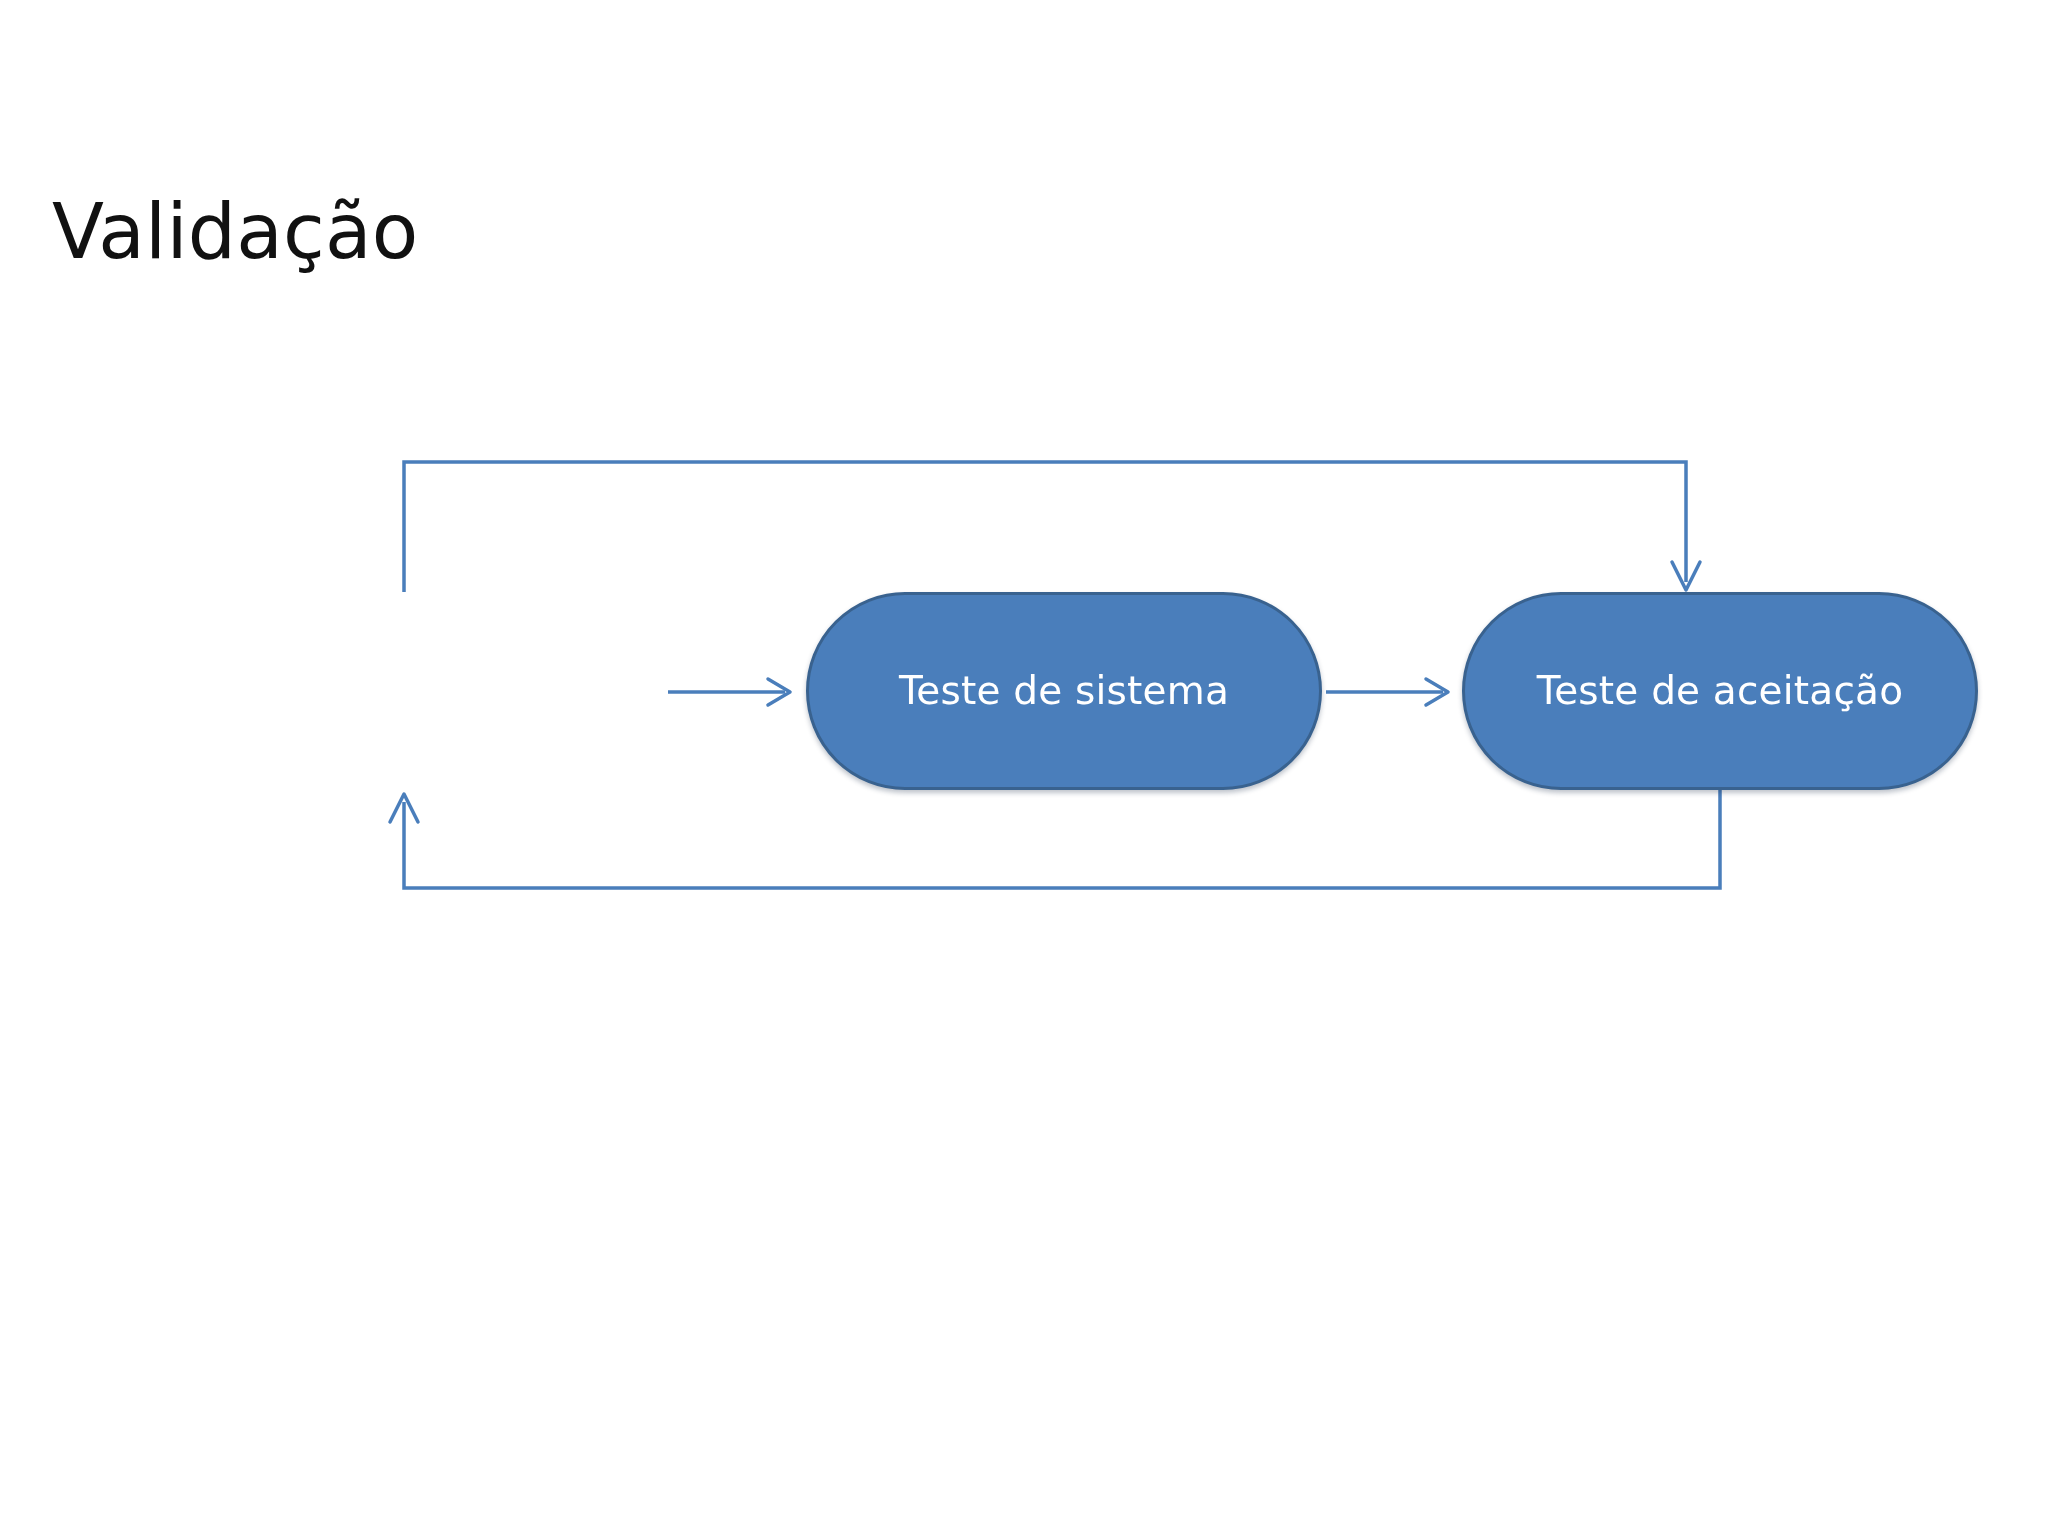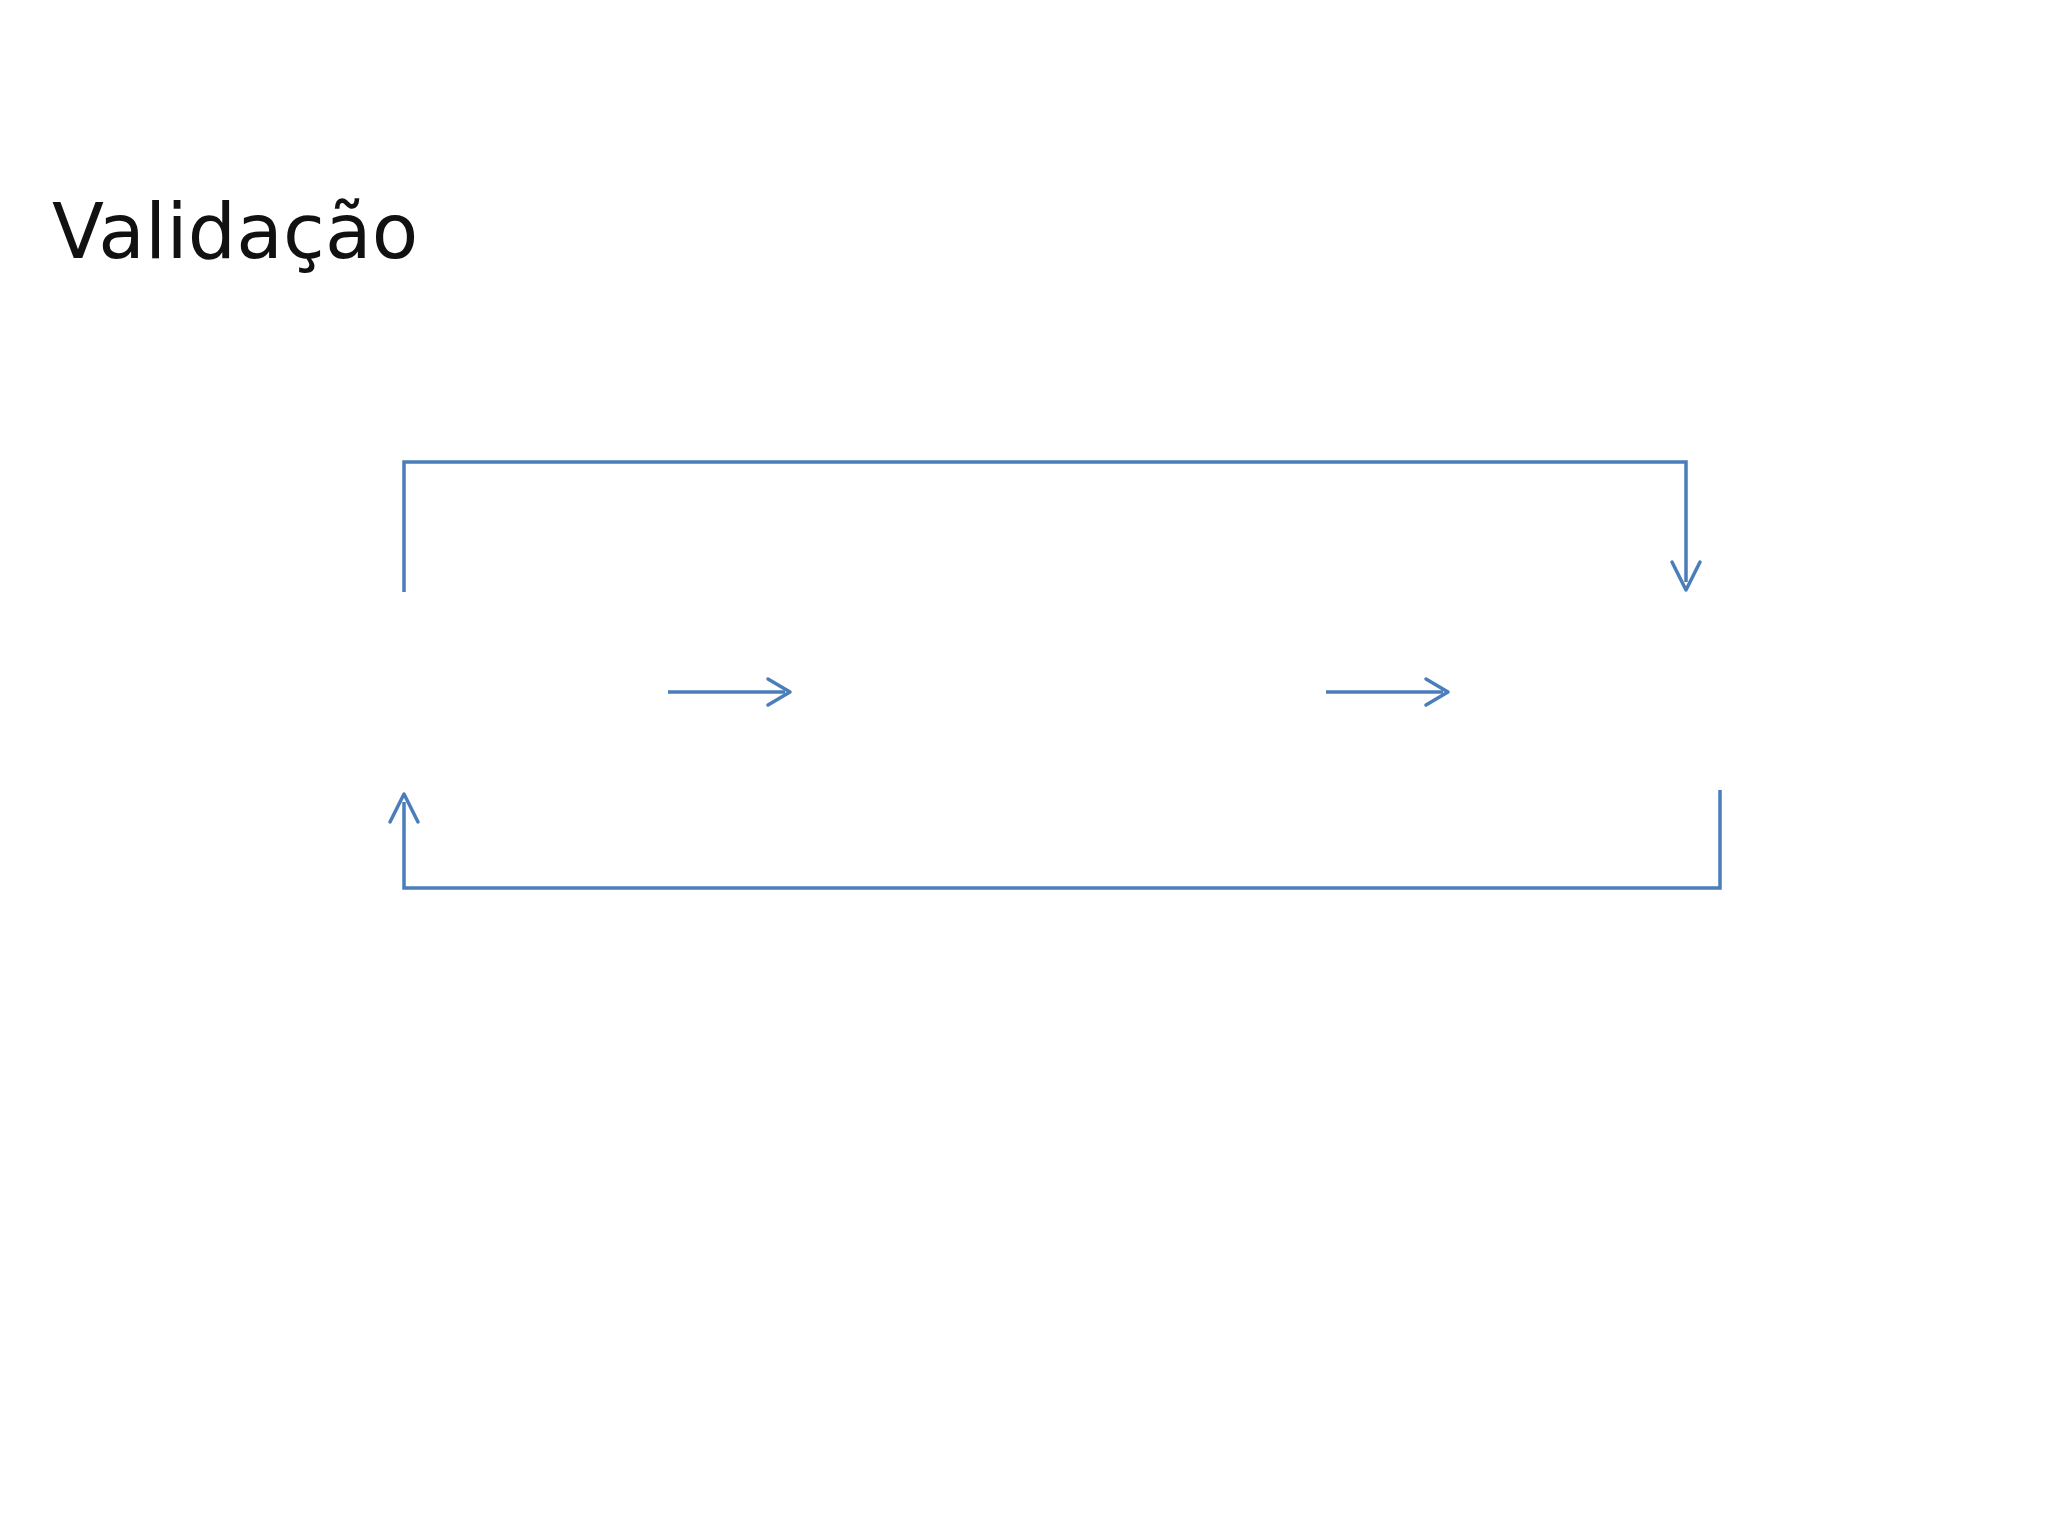--- a/index.html
+++ b/index.html
@@ -125,16 +125,22 @@
         <polyline points="1672,562 1686,590 1700,562" stroke="#4a7ebb" stroke-width="3.5" fill="none" stroke-linecap="round" stroke-linejoin="round"></polyline>
       </g>
 
       <g>
         <path d="M 1720 790 L 1720 888 L 404 888 L 404 802" stroke="#4a7ebb" stroke-width="3.5" fill="none" stroke-linejoin="miter" stroke-linecap="butt"></path>
         <polyline points="390,822 404,794 418,822" stroke="#4a7ebb" stroke-width="3.5" fill="none" stroke-linecap="round" stroke-linejoin="round"></polyline>
       </g>
     </svg>
 
 
+    <div class="process-node" id="node-system">
+      <span class="node-label">Teste de sistema</span>
+    </div>
 
+    <div class="process-node" id="node-acceptance">
+      <span class="node-label">Teste de aceitação</span>
+    </div>
 
   </div>
 </div>
 
 </body></html>

